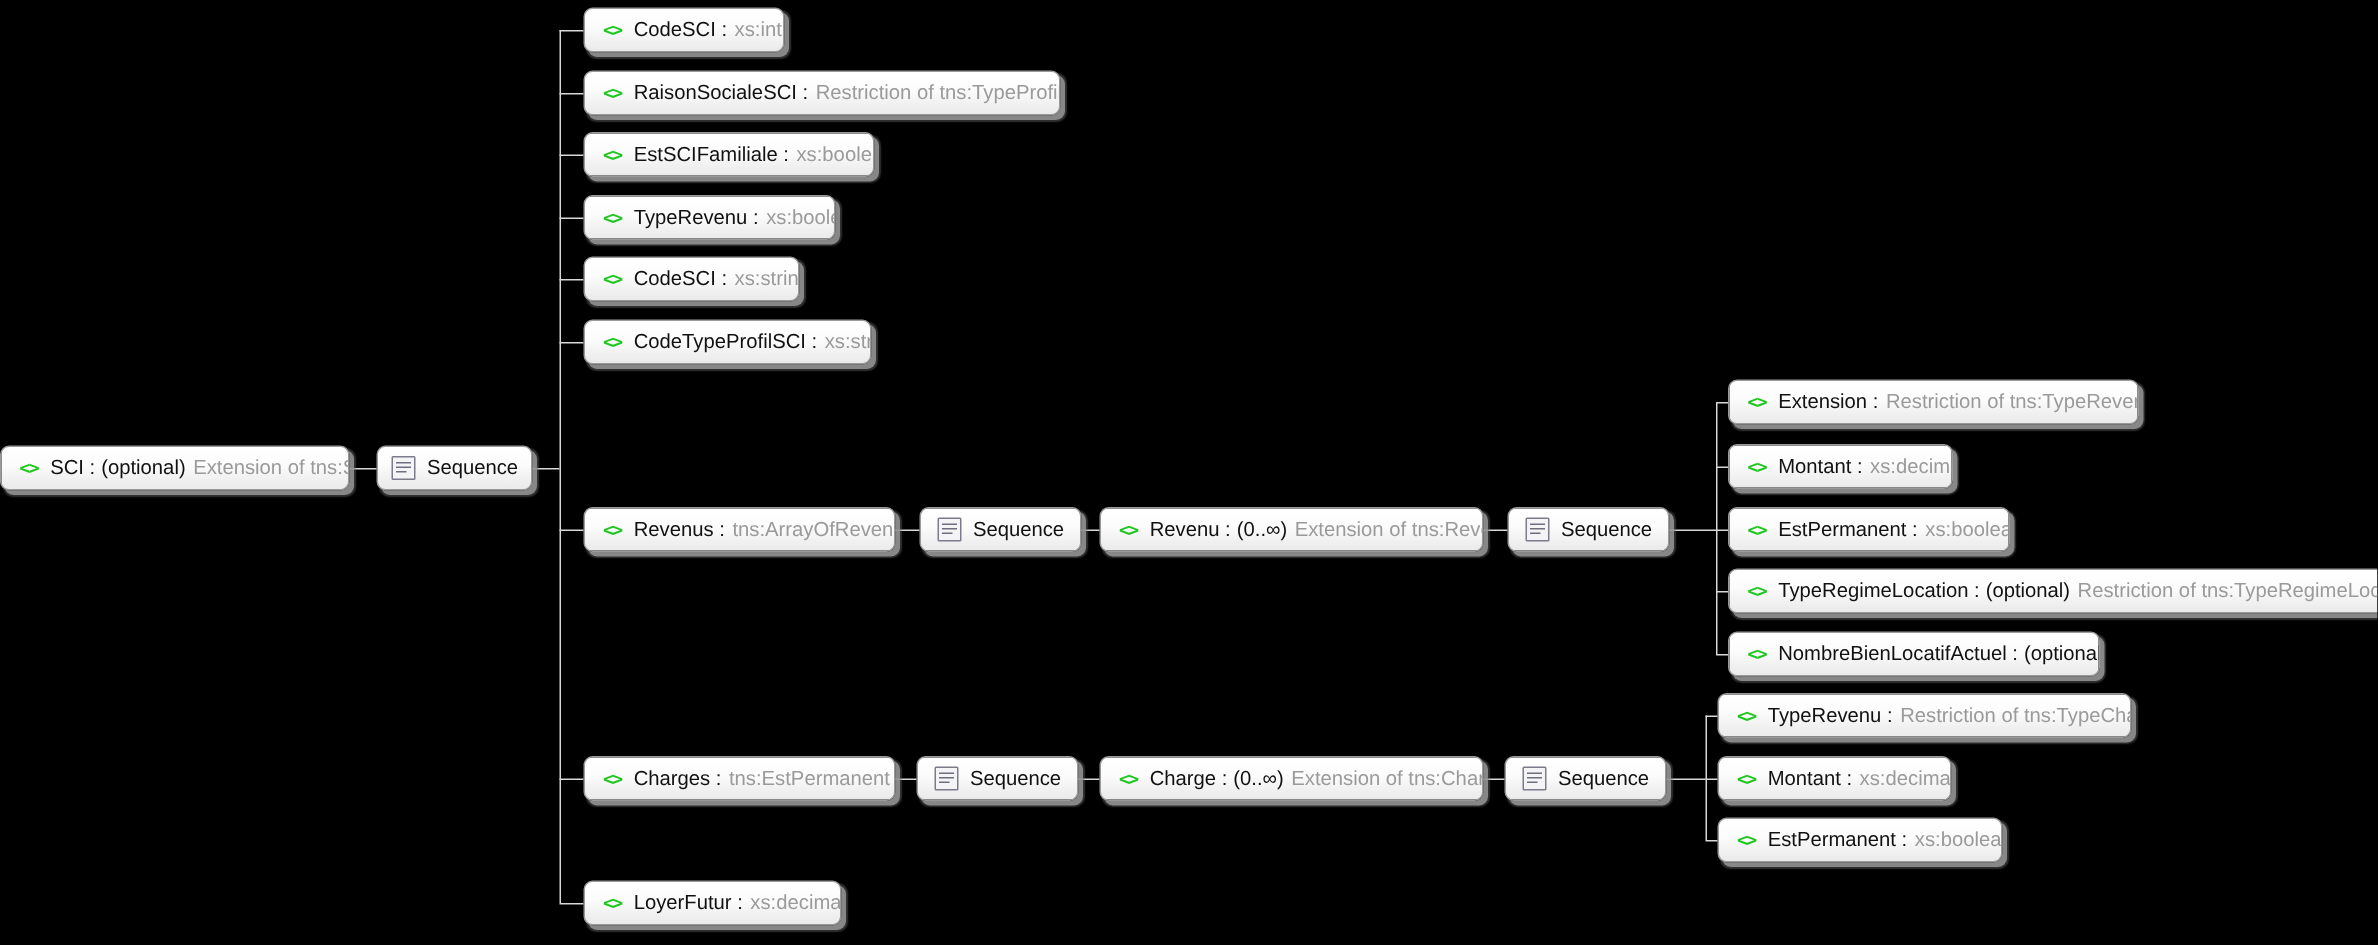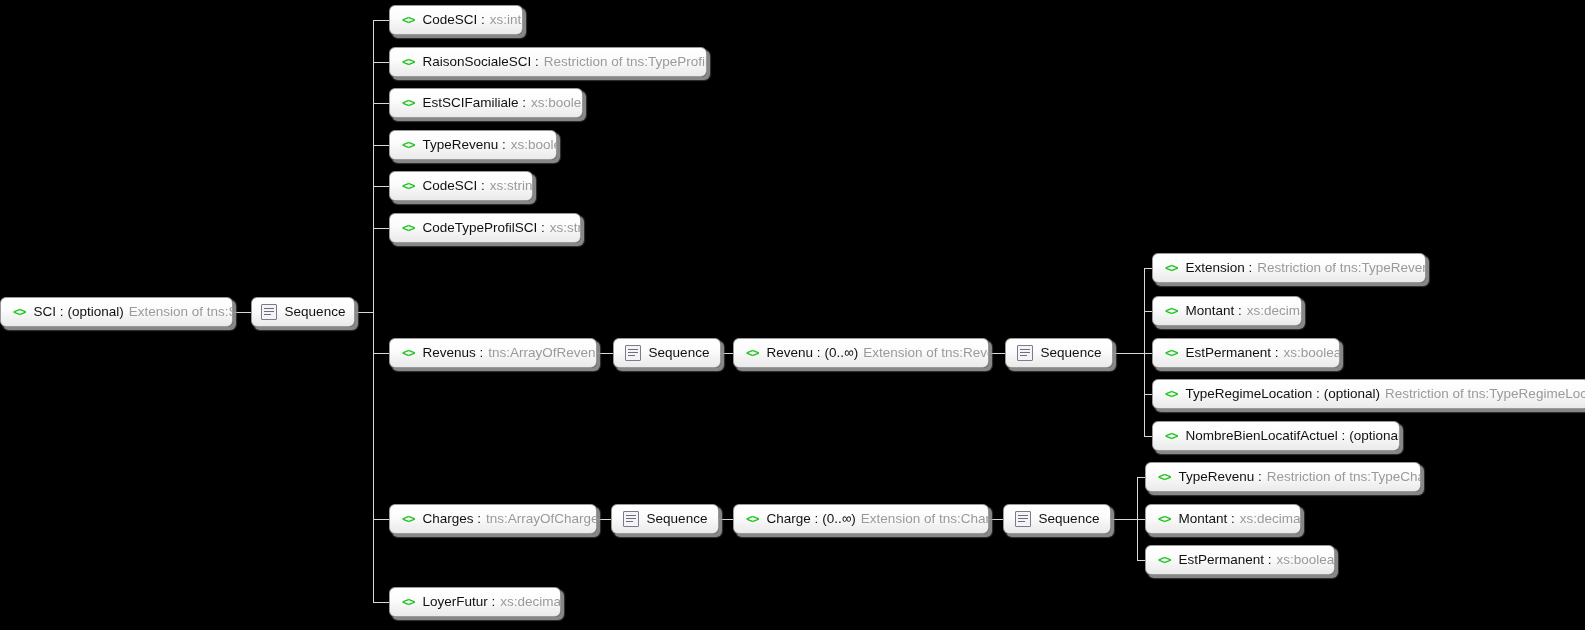--- a/index.html
+++ b/index.html
@@ -187,21 +187,21 @@
         <span class="lbl-type">xs:string</span>
       </div>
       <div class="node node-el" style="left: 389px; top: 338px; width: 208px;">
         <span class="ico-el">&lt;&gt;</span>
         <span class="lbl lbl-name">Revenus :</span>
         <span class="lbl-type">tns:ArrayOfRevenu</span>
       </div>
       <div class="node node-el" style="left: 389px; top: 504px; width: 208px;">
         <span class="ico-el">&lt;&gt;</span>
         <span class="lbl lbl-name">Charges :</span>
-        <span class="lbl-type">tns:ArrayOfCharge</span>
+        <span class="lbl-type">tns:EstPermanent</span>
       </div>
       <div class="node node-el" style="left: 389px; top: 587px; width: 172px;">
         <span class="ico-el">&lt;&gt;</span>
         <span class="lbl lbl-name">LoyerFutur :</span>
         <span class="lbl-type">xs:decimal</span>
       </div>
       <div class="node node-seq" style="left: 613px; top: 338px; width: 108px; justify-content: center;">
         <span class="ico-seq">
           <i></i>
           <i></i>

